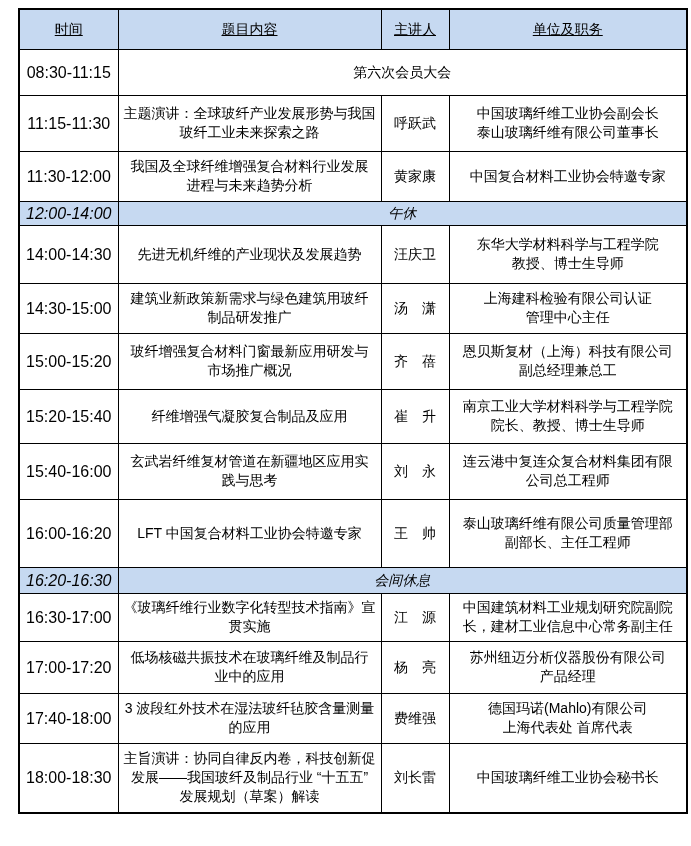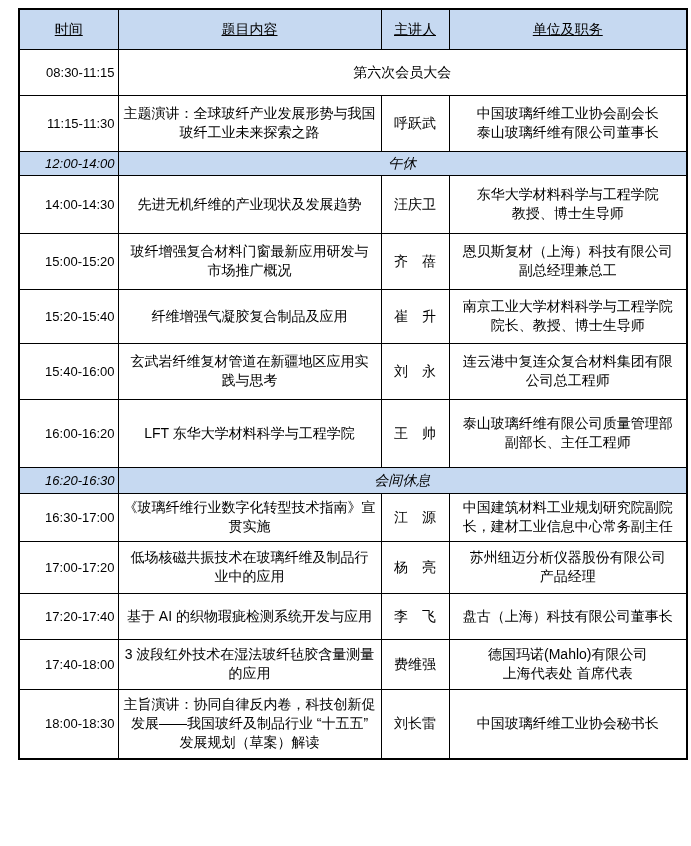--- a/index.html
+++ b/index.html
@@ -46,22 +46,21 @@
     background: var(--header-bg);
     font-size: 14px;
     text-decoration: underline;
   }
   tr.break td {
     background: var(--header-bg);
     font-style: italic;
   }
   td.time {
     white-space: nowrap;
-    font-size: 13px;
-    text-align: right;
+    font-size: 16px;
   }
   td.topic, td.org, td.session {
     white-space: pre-line;
     margin-left: 36px;
   }
   td.speaker {
     white-space: pre;
     margin-left: 12px;
   }
 </style>
@@ -92,34 +91,49 @@
 
     <tr style="height:56px">
       <td class="time">11:15-11:30</td>
       <td class="topic">主题演讲：全球玻纤产业发展形势与我国
 玻纤工业未来探索之路</td>
       <td class="speaker">呼跃武</td>
       <td class="org">中国玻璃纤维工业协会副会长
 泰山玻璃纤维有限公司董事长</td>
     </tr>
 
+    <tr style="height:50px">
+      <td class="time">11:30-12:00</td>
+      <td class="topic">我国及全球纤维增强复合材料行业发展
+进程与未来趋势分析</td>
+      <td class="speaker">黄家康</td>
+      <td class="org">中国复合材料工业协会特邀专家</td>
+    </tr>
 
     <tr class="break" style="height:24px">
       <td class="time">12:00-14:00</td>
       <td class="session" colspan="3">午休</td>
     </tr>
 
     <tr style="height:58px">
       <td class="time">14:00-14:30</td>
       <td class="topic">先进无机纤维的产业现状及发展趋势</td>
       <td class="speaker">汪庆卫</td>
       <td class="org">东华大学材料科学与工程学院
 教授、博士生导师</td>
     </tr>
 
+    <tr style="height:50px">
+      <td class="time">14:30-15:00</td>
+      <td class="topic">建筑业新政策新需求与绿色建筑用玻纤
+制品研发推广</td>
+      <td class="speaker">汤　潇</td>
+      <td class="org">上海建科检验有限公司认证
+管理中心主任</td>
+    </tr>
 
     <tr style="height:56px">
       <td class="time">15:00-15:20</td>
       <td class="topic">玻纤增强复合材料门窗最新应用研发与
 市场推广概况</td>
       <td class="speaker">齐　蓓</td>
       <td class="org">恩贝斯复材（上海）科技有限公司
 副总经理兼总工</td>
     </tr>
 
@@ -135,21 +149,21 @@
       <td class="time">15:40-16:00</td>
       <td class="topic">玄武岩纤维复材管道在新疆地区应用实
 践与思考</td>
       <td class="speaker">刘　永</td>
       <td class="org">连云港中复连众复合材料集团有限
 公司总工程师</td>
     </tr>
 
     <tr style="height:68px">
       <td class="time">16:00-16:20</td>
-      <td class="topic">LFT 东华大学材料科学与工程学院</td>
+      <td class="topic">LFT 中国复合材料工业协会特邀专家</td>
       <td class="speaker">王　帅</td>
       <td class="org">泰山玻璃纤维有限公司质量管理部
 副部长、主任工程师</td>
     </tr>
 
     <tr class="break" style="height:26px">
       <td class="time">16:20-16:30</td>
       <td class="session" colspan="3">会间休息</td>
     </tr>
 
@@ -164,26 +178,20 @@
 
     <tr style="height:52px">
       <td class="time">17:00-17:20</td>
       <td class="topic">低场核磁共振技术在玻璃纤维及制品行
 业中的应用</td>
       <td class="speaker">杨　亮</td>
       <td class="org">苏州纽迈分析仪器股份有限公司
 产品经理</td>
     </tr>
 
-    <tr style="height:46px">
-      <td class="time">17:20-17:40</td>
-      <td class="topic">基于 AI 的织物瑕疵检测系统开发与应用</td>
-      <td class="speaker">李　飞</td>
-      <td class="org">盘古（上海）科技有限公司董事长</td>
-    </tr>
 
     <tr style="height:50px">
       <td class="time">17:40-18:00</td>
       <td class="topic">3 波段红外技术在湿法玻纤毡胶含量测量
 的应用</td>
       <td class="speaker">费维强</td>
       <td class="org">德国玛诺(Mahlo)有限公司
 上海代表处 首席代表</td>
     </tr>
 

